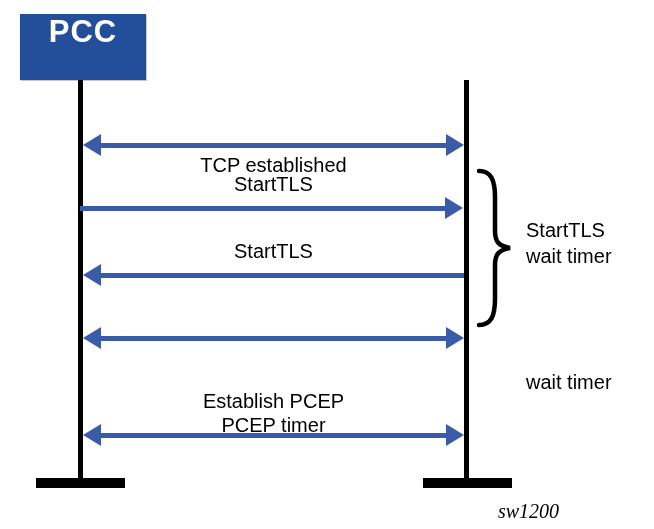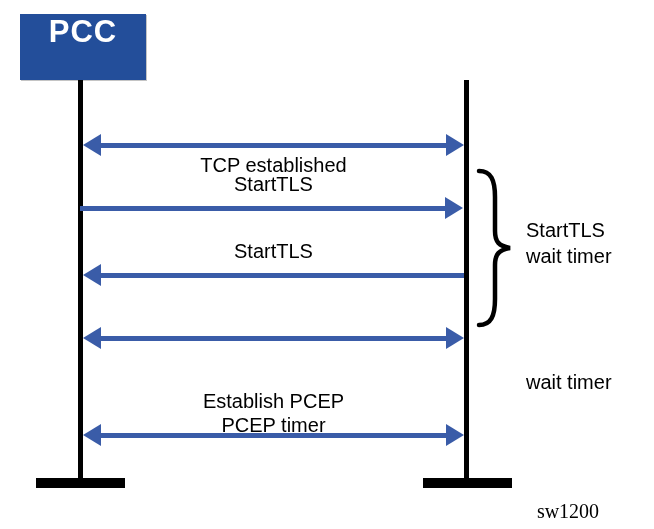--- a/index.html
+++ b/index.html
@@ -92,22 +92,23 @@
     left: 476px;
     top: 167px;
     width: 40px;
     height: 162px;
   }
   .watermark {
     position: absolute;
     left: 498px;
     top: 500px;
     width: 140px;
-    text-align: center;
+    text-align: left;
     font-family: "Liberation Serif", serif;
+    font-style: italic;
     font-size: 20px;
   }
 </style>
 </head>
 <body>
 
 <div class="canvas">
 
   <div class="actor-box actor-pcc">
     <span>PCC</span>

